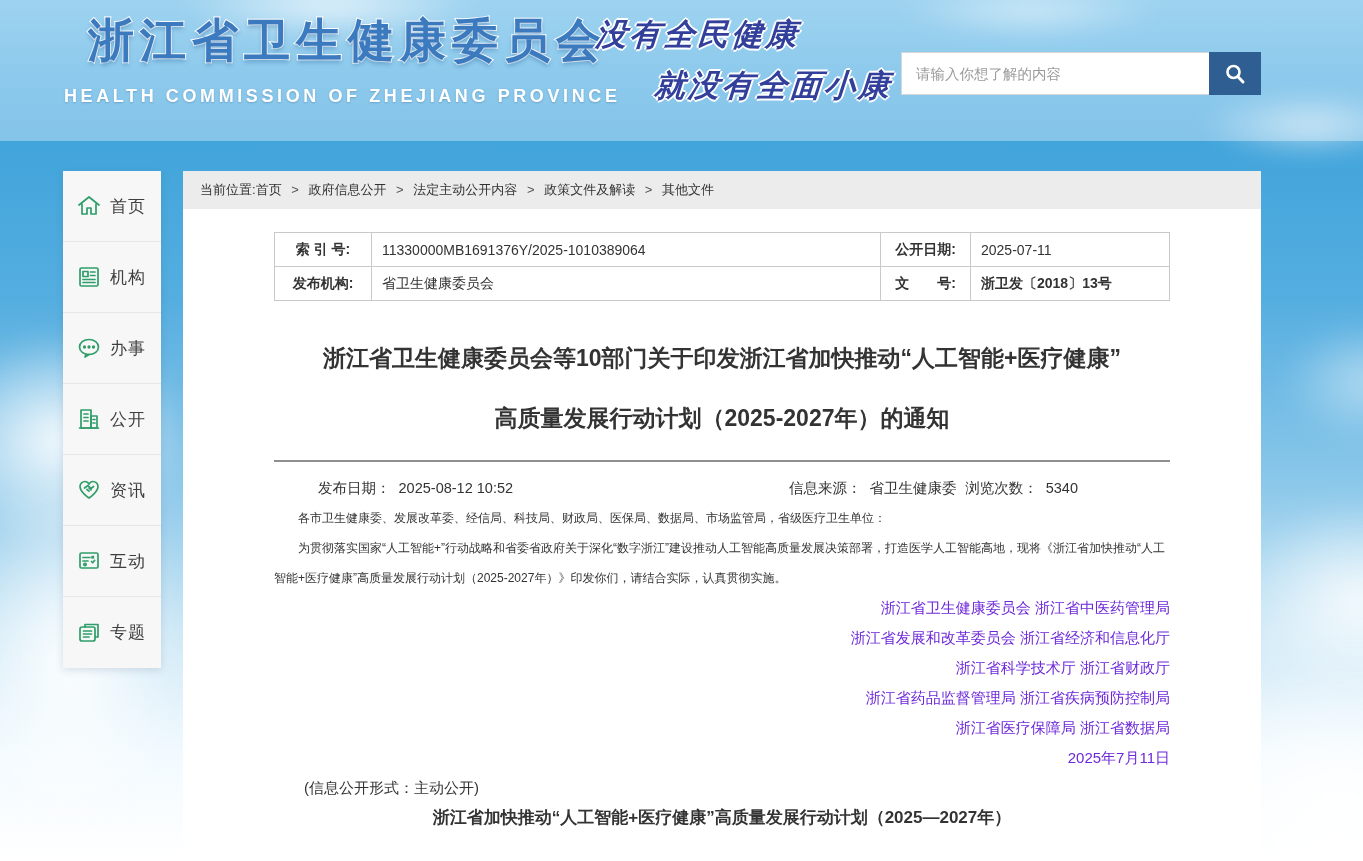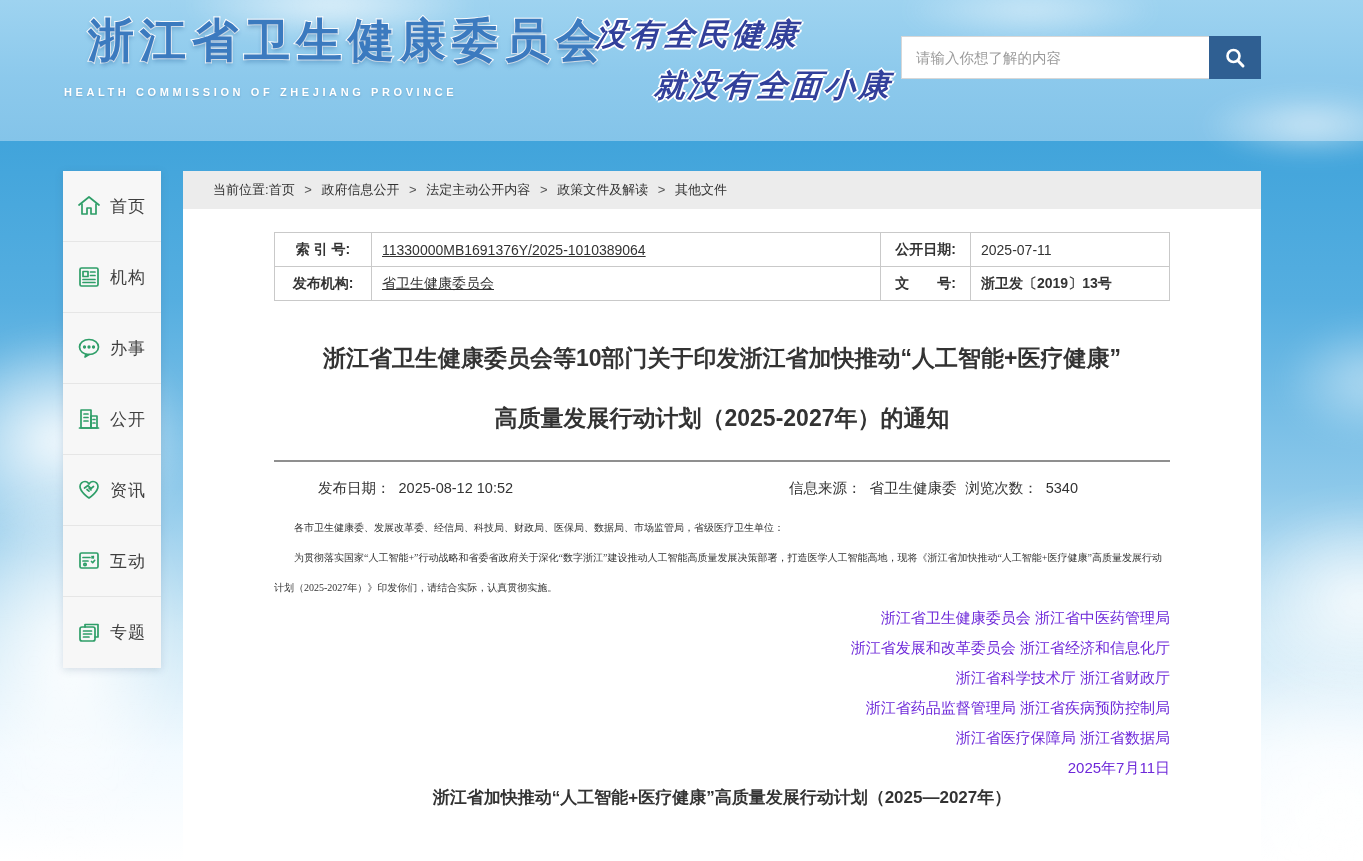--- a/index.html
+++ b/index.html
@@ -22,72 +22,72 @@
   .header .hcloud { position:absolute; border-radius:50%; filter:blur(10px);
     background:radial-gradient(closest-side, rgba(255,255,255,.7), rgba(255,255,255,0)); }
   .hc1 { left:180px; top:-30px; width:300px; height:70px; }
   .hc2 { left:900px; top:-20px; width:260px; height:60px; opacity:.7; }
   .hc3 { left:1200px; top:90px; width:220px; height:70px; opacity:.8; }
 
   .logo-block { position:absolute; left:64px; top:10px; }
   .logo-cn { font-size:46px; font-weight:bold; letter-spacing:6px; color:#3b7abf;
     -webkit-text-stroke:2px #ffffff; paint-order:stroke fill;
     text-shadow:0 3px 4px rgba(30,90,150,.35); white-space:nowrap;margin-left:24px; }
-  .logo-en { margin-top:14px; font-size:11px; font-weight:bold; letter-spacing:3.6px; color:#ffffff;
+  .logo-en { margin-top:14px; font-size:18px; font-weight:bold; letter-spacing:3.6px; color:#ffffff;
     text-shadow:0 1px 2px rgba(90,140,180,.6); white-space:nowrap; }
 
   .slogan { position:absolute; left:594px; top:14px; width:300px;
     font-family:"DejaVu Serif","Liberation Serif",serif; font-style:italic; font-weight:bold;
     color:#32409b; transform:skewX(-4deg); }
   .slogan div { font-size:31px; letter-spacing:3px; white-space:nowrap;
     text-shadow:-2px 0 0 #fff, 2px 0 0 #fff, 0 -2px 0 #fff, 0 2px 0 #fff, 1px 1px 0 #fff, -1px -1px 0 #fff; }
   .slogan .line2 { margin-left:62px; margin-top:9px; }
 
-  .search-wrap { position:absolute; left:901px; top:36px; width:360px; height:41px; display:flex; }
+  .search-wrap { position:absolute; left:901px; top:52px; width:360px; height:41px; display:flex; }
   .search-input { flex:1; height:43px; border:1px solid #d7d7d7; border-right:none; background:#fff;
     padding:0 14px; font-size:14.5px; color:#333; outline:none; }
   .search-input::placeholder { color:#9b9b9b; }
   .search-btn { width:52px; height:43px; background:#2f5f92; border:none; cursor:pointer;
     display:flex; align-items:center; justify-content:center; }
 
   
   .sidebar { position:absolute; left:63px; top:171px; width:98px; background:#f7f7f7; z-index:4;
     box-shadow:0 2px 8px rgba(60,90,120,.18); }
   .side-item { height:71px; display:flex; align-items:center; padding-left:13px;
     border-bottom:1px solid #e6e6e6; cursor:pointer; }
   .side-item:last-child { border-bottom:none; }
   .side-item .icon { width:26px; height:26px; margin-right:8px; flex:0 0 auto; display:flex; align-items:center; }
   .side-item .lbl { font-size:17px; color:#3f3f3f; letter-spacing:1px; white-space:nowrap; }
 
   
   .content { position:absolute; left:183px; top:171px; width:1078px; height:690px; background:#ffffff; z-index:3; }
-  .breadcrumb { height:38px; line-height:38px; background:#ececec; padding-left:30px;
+  .breadcrumb { height:38px; line-height:38px; background:#ececec; padding-left:17px;
     font-size:13px; color:#333; white-space:nowrap; }
   .breadcrumb a { color:#333; text-decoration:none; cursor:pointer; }
   .breadcrumb .sep { margin:0 6px; color:#555; }
 
   .inner { padding:0 91px; }
 
   table.doc-info { width:100%; margin-top:23px; border-collapse:collapse; table-layout:fixed; }
   table.doc-info td { border:1px solid #c9c9c9; height:34px; font-size:14px; color:#333; padding:0 10px; background:#fff; }
   td.lab { font-weight:bold; text-align:center; white-space:pre; width:97px; }
   td.lab2 { width:90px; }
   td.val { text-align:left; padding-left:17px; }
-  td.val1 { width:509px;text-decoration:underline; }
+  td.val1 { width:509px; }
   td.val2 { font-weight:bold; }
 
   .doc-title { margin-top:27px; text-align:center; font-size:23px; font-weight:bold; color:#333; line-height:60px; }
   .title-rule { margin-top:12px; border:none; border-top:2px solid #8f8f8f; }
 
   .meta-row { margin-top:11px; height:30px; display:flex; align-items:center;
     font-size:14.5px; color:#333; padding-left:44px; padding-right:92px; }
   .meta-row .m2 { margin-left:276px; }
   .meta-row .m3 { margin-left:auto; }
 
-  .body-text { margin-top:10px; font-size:10px; color:#333; line-height:30px;font-family:Liberation Serif, serif; }
+  .body-text { font-size:12px; color:#333; line-height:30px; }
   .body-text p { text-indent:2em; }
   .sig { text-align:right; font-size:15px; color:#6d28d9; line-height:30px; }
   .note { margin-top:0; font-size:15px; color:#333; line-height:30px; text-indent:2em; }
   .attach-title { text-align:center; font-size:17px; font-weight:bold; color:#333; line-height:30px; }
 
   svg.lineicon { stroke:#2e9e68; fill:none; stroke-width:1.7; stroke-linecap:round; stroke-linejoin:round; }
 </style>
 </head>
 <body>
 
@@ -241,21 +241,21 @@
           <tr>
         <td class="lab">索 引 号:</td>
         <td class="val val1">11330000MB1691376Y/2025-1010389064</td>
         <td class="lab lab2">公开日期:</td>
         <td class="val">2025-07-11</td>
       </tr>
       <tr>
         <td class="lab">发布机构:</td>
         <td class="val val1">省卫生健康委员会</td>
         <td class="lab lab2">文　　号:</td>
-        <td class="val val2">浙卫发〔2019〕13号</td>
+        <td class="val val2">浙卫发〔2018〕13号</td>
       </tr>
     </tbody>
       </table>
 
     <h1 class="doc-title">
       <div>浙江省卫生健康委员会等10部门关于印发浙江省加快推动“人工智能+医疗健康”</div>
       <div>高质量发展行动计划（2025-2027年）的通知</div>
     </h1>
 
     <hr class="title-rule">
@@ -273,17 +273,18 @@
 
     <div>
       <div class="sig">浙江省卫生健康委员会 浙江省中医药管理局</div>
       <div class="sig">浙江省发展和改革委员会 浙江省经济和信息化厅</div>
       <div class="sig">浙江省科学技术厅 浙江省财政厅</div>
       <div class="sig">浙江省药品监督管理局 浙江省疾病预防控制局</div>
       <div class="sig">浙江省医疗保障局 浙江省数据局</div>
       <div class="sig">2025年7月11日</div>
     </div>
 
+    <div class="note">(信息公开形式：主动公开)</div>
 
     <div class="attach-title">浙江省加快推动“人工智能+医疗健康”高质量发展行动计划（2025—2027年）</div>
 
   </div>
 </main>
 
 </body></html>

